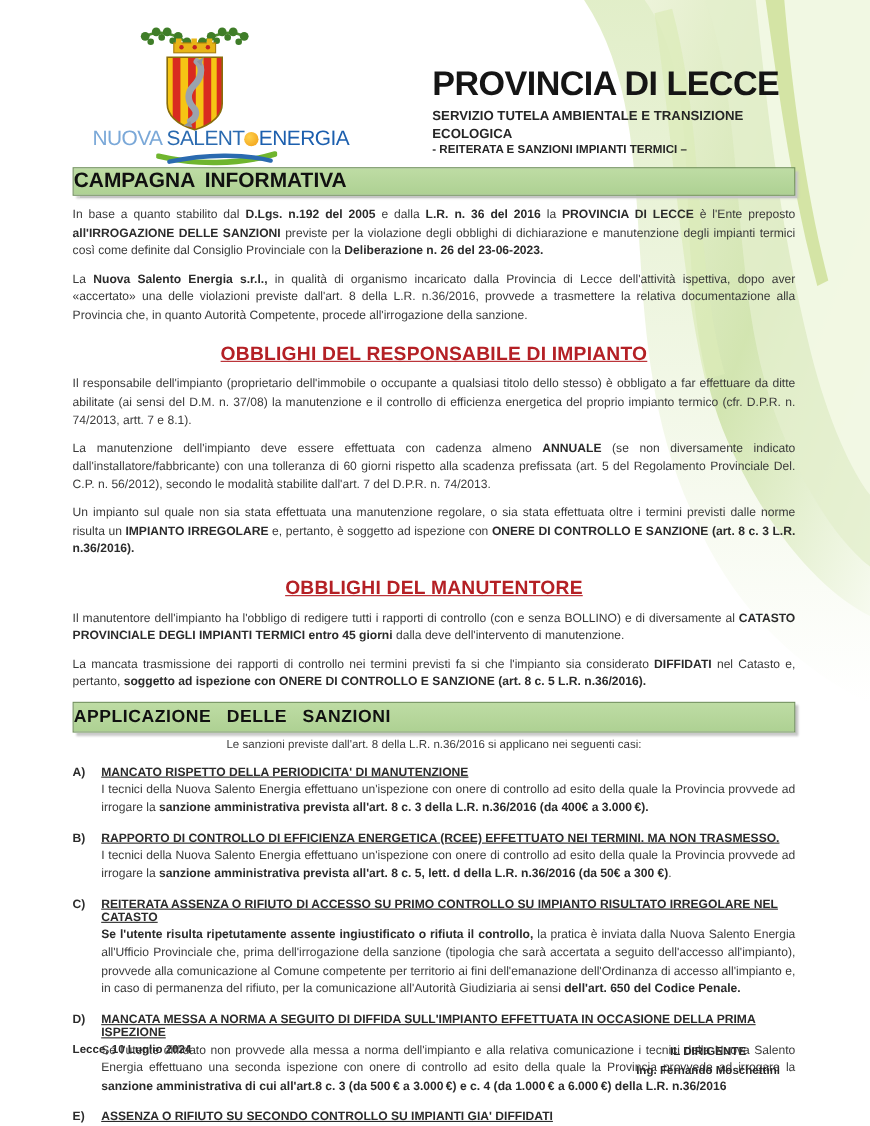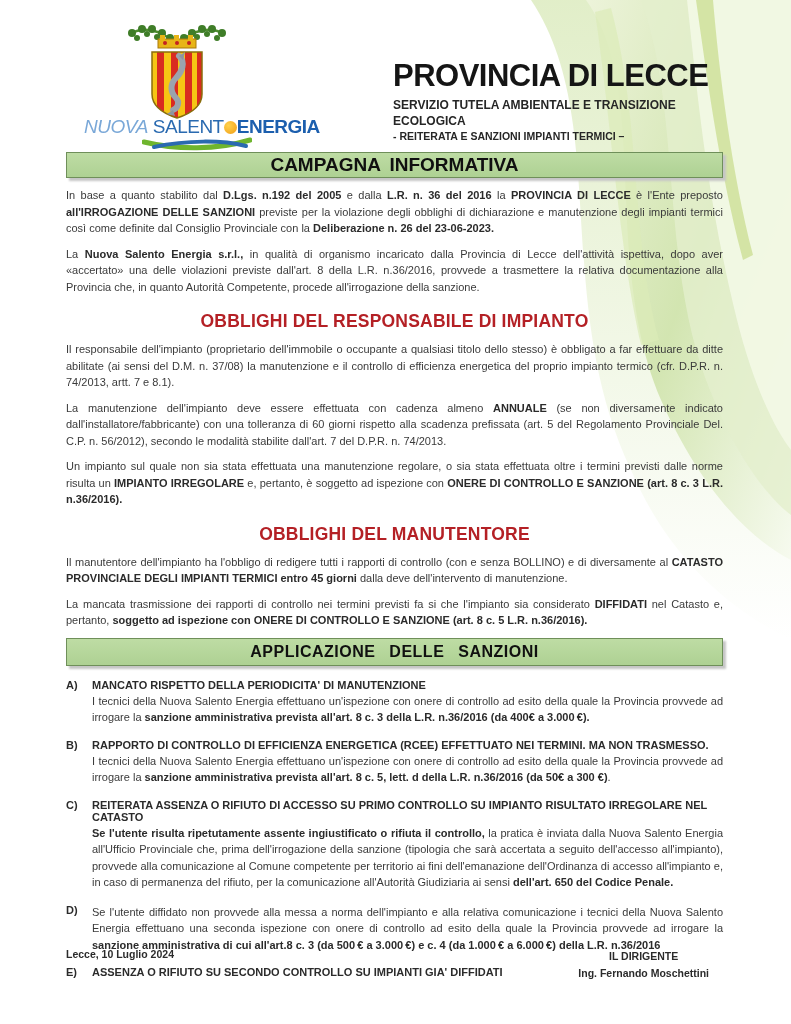--- a/index.html
+++ b/index.html
@@ -7,46 +7,46 @@
     position:relative; width:791px; height:1024px; margin:0 auto;
     background:#ffffff; overflow:hidden;
     font-family:"Liberation Sans", sans-serif; color:#3a3a3a;
   }
   
   .bg-swoosh { position:absolute; top:0; right:0; width:300px; height:660px; pointer-events:none; }
   
   .crest { position:absolute; left:116px; top:22px; width:122px; height:100px; }
   .logo  { position:absolute; left:84px; top:116px; width:210px; height:42px; }
   .logo-text { font-size:19px; letter-spacing:-0.5px; white-space:nowrap; }
-  .logo-nuova  { color:#7aa8d8; font-style:italic; font-weight:400; }
+  .logo-nuova  { color:#7aa8d8; font-weight:400; }
   .logo-salento{ color:#2a6ab0; font-weight:400; }
   .logo-sun { display:inline-block; width:13px; height:13px; border-radius:50%;
               background:radial-gradient(circle at 35% 35%, #ffd24d, #f09c14); vertical-align:-1px; }
-  .logo-energia{ color:#1c5fae; font-weight:700; }
+  .logo-energia{ color:#1c5fae; font-weight:400; }
   .logo-swoosh { display:block; margin:-4px 0 0 58px; }
   .title-block { position:absolute; left:393px; top:60px; width:352px; }
   .org-title { font-size:31px; font-weight:700; color:#151515; letter-spacing:-0.5px; line-height:1.05; white-space:nowrap; }
   .org-sub { font-size:12px; font-weight:700; color:#262626; margin-top:4px; line-height:1.35; }
   .org-sub2 { font-size:10.5px; font-weight:700; color:#262626; line-height:1.35; }
 
   .content { position:absolute; left:66px; top:0; width:657px; }
   .banner {
     margin-top:152px; height:24px; line-height:24px;
     background:linear-gradient(#bedca4,#aed193); border:1px solid #6f8f5a;
-    box-shadow:3px 3px 2px #c6c6c6; text-align:center;
+    box-shadow:3px 3px 2px #c6c6c6; 
     font-weight:700; font-size:19px; color:#101010; word-spacing:4px;
   }
   .banner.second { margin-top:4px; height:26px; line-height:26px; font-size:16px; word-spacing:9px; letter-spacing:0.5px; }
   .p { font-size:11px; line-height:1.5; text-align:justify; margin:9px 0; color:#3a3a3a; }
   .p .b, .b { font-weight:700; color:#2b2b2b; }
-  .sec-h { text-align:center; font-weight:700; font-size:17.5px; color:#b42025; margin:16px 0 6px; letter-spacing:0.2px; }
+  .sec-h { text-align:center; font-weight:700; font-size:17.5px; color:#b42025; margin:16px 0 6px; letter-spacing:0.2px;text-decoration:underline; }
   .sanc-intro { text-align:center; font-size:10.5px; margin:5px 0 10px; color:#3a3a3a; }
   .item { position:relative; padding-left:26px; margin:13px 0; }
   .item-letter { position:absolute; left:0; top:0; font-weight:700; font-size:11px; color:#2b2b2b; }
-  .item-title { font-weight:700; font-size:11px; color:#2b2b2b; margin-bottom:2px; }
+  .item-title { font-weight:700; text-decoration:underline; font-size:11px; color:#2b2b2b; margin-bottom:2px; }
   .item-body { font-size:11px; line-height:1.5; text-align:justify; color:#3a3a3a; }
   .footer { position:absolute; left:66px; right:68px; top:948px; display:flex; justify-content:space-between; align-items:flex-start; }
   .place-date { font-weight:700; font-size:10.5px; color:#2b2b2b; }
   .signature { text-align:center; font-weight:700; font-size:10.5px; color:#2b2b2b; line-height:1.6; margin-right:14px; }
 </style>
 </head>
 <body>
 
 <div class="page">
 
@@ -149,20 +149,21 @@
     <div class="sec-h">OBBLIGHI DEL RESPONSABILE DI IMPIANTO</div>
     <div class="p"><span>Il responsabile dell'impianto (proprietario dell'immobile o occupante a qualsiasi titolo dello stesso) è obbligato a far effettuare da ditte abilitate (ai sensi del D.M. n. 37/08) la manutenzione e il controllo di efficienza energetica del proprio impianto termico (cfr. D.P.R. n. 74/2013, artt. 7 e 8.1).</span></div>
     <div class="p"><span>La manutenzione dell'impianto deve essere effettuata con cadenza almeno </span><span class="b">ANNUALE</span><span> (se non diversamente indicato dall'installatore/fabbricante) con una tolleranza di 60 giorni rispetto alla scadenza prefissata (art. 5 del Regolamento Provinciale Del. C.P. n. 56/2012), secondo le modalità stabilite dall'art. 7 del D.P.R. n. 74/2013.</span></div>
     <div class="p"><span>Un impianto sul quale non sia stata effettuata una manutenzione regolare, o sia stata effettuata oltre i termini previsti dalle norme risulta un </span><span class="b">IMPIANTO IRREGOLARE</span><span> e, pertanto, è soggetto ad ispezione con </span><span class="b">ONERE DI CONTROLLO E SANZIONE (art. 8 c. 3 L.R. n.36/2016).</span></div>
 
     <div class="sec-h">OBBLIGHI DEL MANUTENTORE</div>
     <div class="p"><span>Il manutentore dell'impianto ha l'obbligo di redigere tutti i rapporti di controllo (con e senza BOLLINO) e di diversamente al </span><span class="b">CATASTO PROVINCIALE DEGLI IMPIANTI TERMICI entro 45 giorni</span><span> dalla deve dell'intervento di manutenzione.</span></div>
     <div class="p"><span>La mancata trasmissione dei rapporti di controllo nei termini previsti fa si che l'impianto sia considerato </span><span class="b">DIFFIDATI</span><span> nel Catasto e, pertanto, </span><span class="b">soggetto ad ispezione con ONERE DI CONTROLLO E SANZIONE (art. 8 c. 5 L.R. n.36/2016).</span></div>
 
     <div class="banner second">APPLICAZIONE DELLE SANZIONI</div>
+    <div class="sanc-intro">Le sanzioni previste dall'art. 8 della L.R. n.36/2016 si applicano nei seguenti casi:</div>
 
     <div class="item">
       <span class="item-letter">A)</span>
       <div class="item-title">MANCATO RISPETTO DELLA PERIODICITA' DI MANUTENZIONE</div>
       <div class="item-body"><span>I tecnici della Nuova Salento Energia effettuano un'ispezione con onere di controllo ad esito della quale la Provincia provvede ad irrogare la </span><span class="b">sanzione amministrativa prevista all'art. 8 c. 3 della L.R. n.36/2016 (da 400€ a 3.000 €).</span></div>
     </div>
 
     <div class="item">
       <span class="item-letter">B)</span>
       <div class="item-title">RAPPORTO DI CONTROLLO DI EFFICIENZA ENERGETICA (RCEE) EFFETTUATO NEI TERMINI. MA NON TRASMESSO.</div>
@@ -170,20 +171,21 @@
     </div>
 
     <div class="item">
       <span class="item-letter">C)</span>
       <div class="item-title">REITERATA ASSENZA O RIFIUTO DI ACCESSO SU PRIMO CONTROLLO SU IMPIANTO RISULTATO IRREGOLARE NEL CATASTO</div>
       <div class="item-body"><span class="b">Se l'utente risulta ripetutamente assente ingiustificato o rifiuta il controllo,</span><span> la pratica è inviata dalla Nuova Salento Energia all'Ufficio Provinciale che, prima dell'irrogazione della sanzione (tipologia che sarà accertata a seguito dell'accesso all'impianto), provvede alla comunicazione al Comune competente per territorio ai fini dell'emanazione dell'Ordinanza di accesso all'impianto e, in caso di permanenza del rifiuto, per la comunicazione all'Autorità Giudiziaria ai sensi </span><span class="b">dell'art. 650 del Codice Penale.</span></div>
     </div>
 
     <div class="item">
       <span class="item-letter">D)</span>
+      <div class="item-title">MANCATA MESSA A NORMA A SEGUITO DI DIFFIDA SULL'IMPIANTO EFFETTUATA IN OCCASIONE DELLA PRIMA ISPEZIONE</div>
       <div class="item-body"><span>Se l'utente diffidato non provvede alla messa a norma dell'impianto e alla relativa comunicazione i tecnici della Nuova Salento Energia effettuano una seconda ispezione con onere di controllo ad esito della quale la Provincia provvede ad irrogare la </span><span class="b">sanzione amministrativa di cui all'art.8 c. 3 (da 500 € a 3.000 €) e c. 4 (da 1.000 € a 6.000 €) della L.R. n.36/2016</span></div>
     </div>
 
     <div class="item">
       <span class="item-letter">E)</span>
       <div class="item-title">ASSENZA O RIFIUTO SU SECONDO CONTROLLO SU IMPIANTI GIA' DIFFIDATI</div>
 
     </div>
 
   </div>

